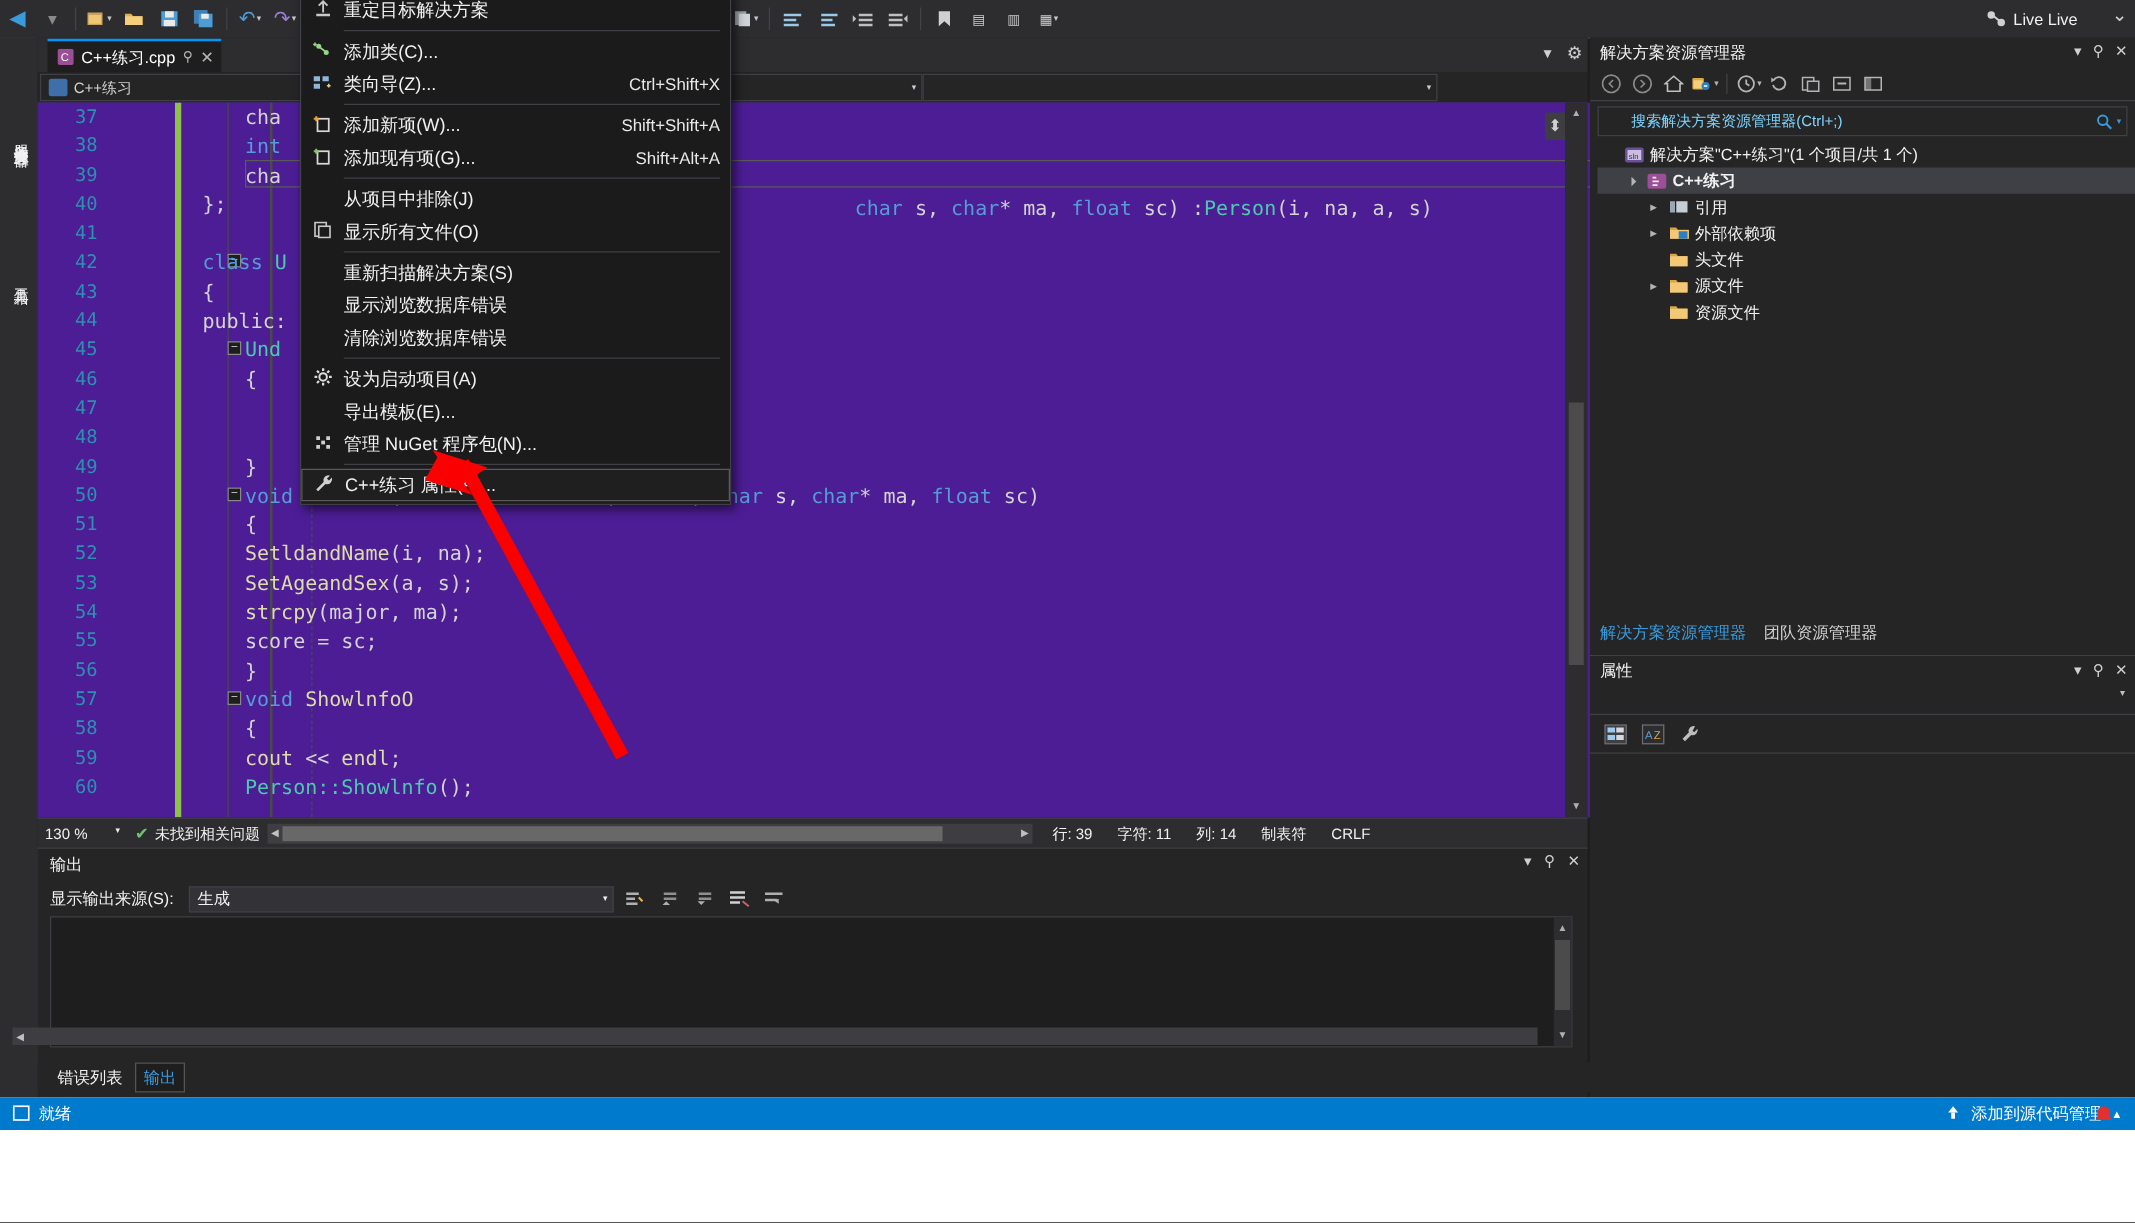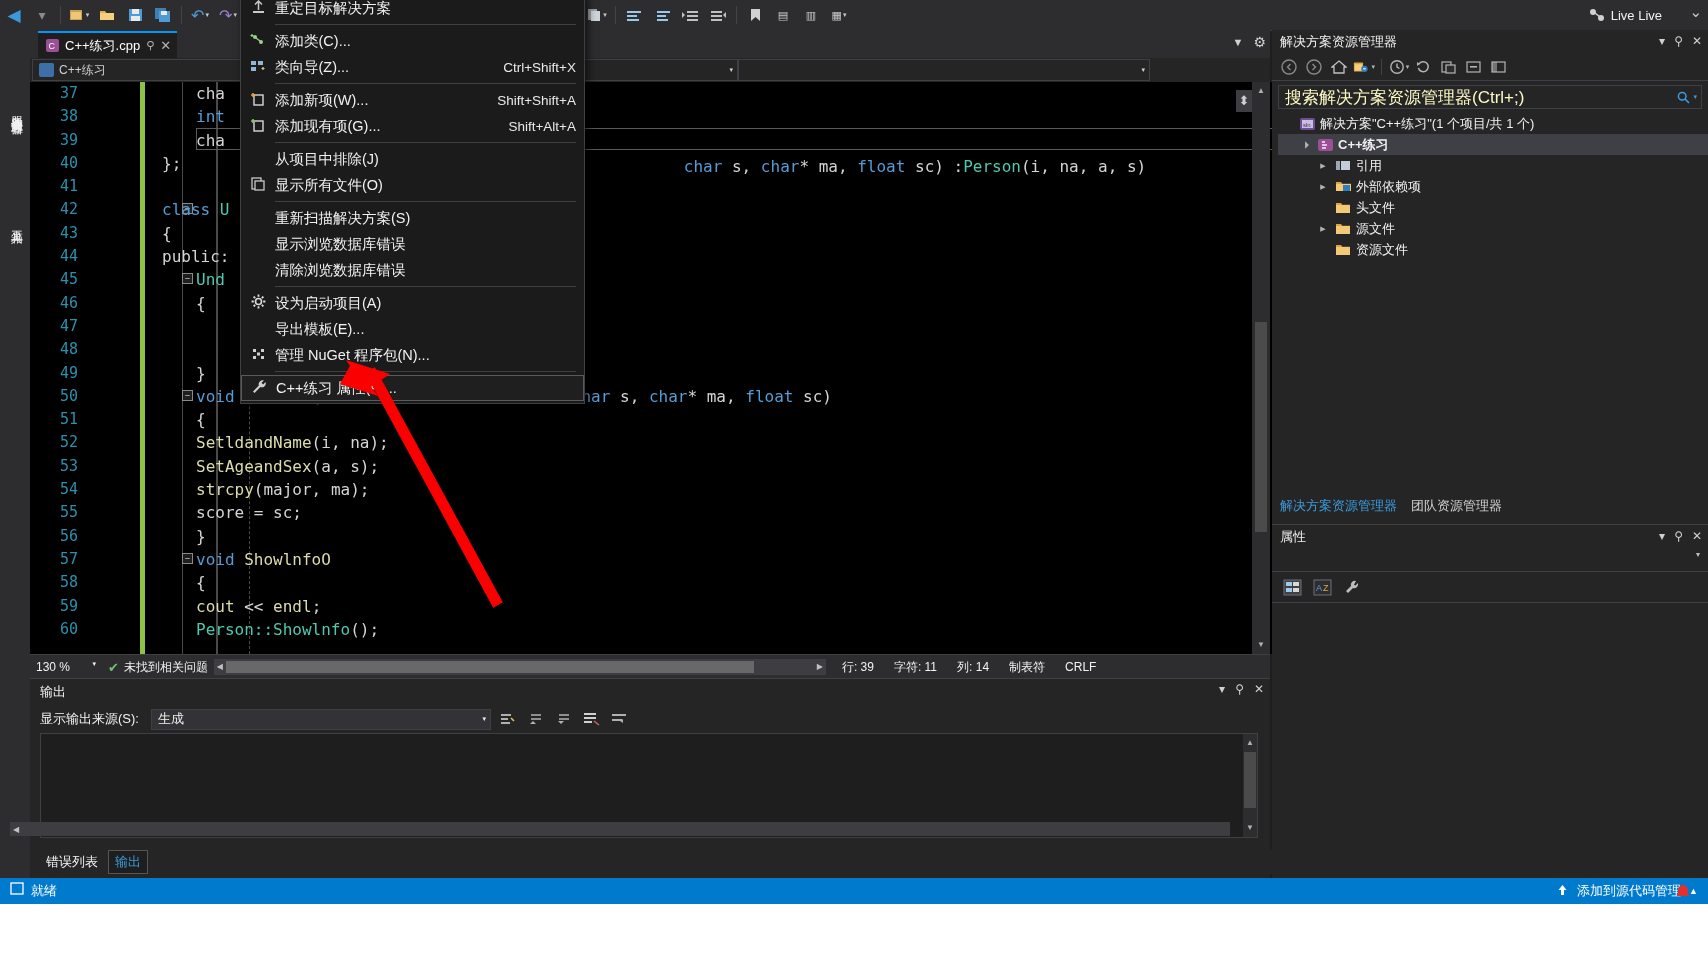--- a/index.html
+++ b/index.html
@@ -66,21 +66,21 @@
     border-bottom:1px solid #3f3f46;display:flex;align-items:center;
   }
   .nav-combo{
     height:22px;background:#252526;border:1px solid #3f3f46;color:#d0d0d0;
     font-size:12px;display:flex;align-items:center;padding:0 4px 0 6px;
     justify-content:space-between;box-sizing:border-box;
   }
   .nav-ico{width:15px;height:14px;background:#3f6fa8;margin-right:5px;border-radius:2px;
     display:inline-block;position:relative;}
   #code-area{
-    left:0;top:52px;width:1369px;height:572px;background:#000000;overflow:hidden;
+    left:0;top:52px;width:1369px;height:572px;background:#4c1d95;overflow:hidden;
     font-family:"DejaVu Sans Mono","Liberation Mono",monospace;font-size:16px;
   }
   .cl{height:23.3px;line-height:23.3px;white-space:pre;position:relative;}
   .lnum{
     position:absolute;left:0;width:48px;text-align:right;color:#2b91af;
     font-size:15px;font-family:"DejaVu Sans Mono",monospace;
   }
   .ctext{position:absolute;left:120px;color:#dcdcdc;}
   .fold{
     position:absolute;left:152px;top:5px;width:11px;height:11px;
@@ -154,21 +154,21 @@
     color:#d0d0d0;font-size:12px;align-items:center;}
   #se-toolbar{height:26px;display:flex;align-items:center;padding-left:6px;gap:3px;
     border-bottom:1px solid #3f3f46;}
   .se-ico{width:22px;height:22px;display:flex;align-items:center;justify-content:center;
     color:#b4b4b4;font-size:13px;position:relative;}
   .se-sep{width:1px;height:16px;background:#434346;margin:0 3px;}
   #se-search{
     margin:4px 6px 2px 6px;height:22px;background:#252526;border:1px solid #3f3f46;
     display:flex;align-items:center;padding:0 4px 0 6px;justify-content:space-between;
   }
-  #se-search span.ph{color:#fef9c3;font-size:17px;}
+  #se-search span.ph{color:#7dd3fc;font-size:12px;margin-left:20px;}
   #se-tree{padding:2px 0 0 6px;font-size:13px;color:#f1f1f1;}
   .trow{height:21px;display:flex;align-items:center;gap:4px;padding-left:2px;}
   .trow.sel{background:#3f3f46;}
   .tw{width:14px;text-align:center;color:#b4b4b4;font-size:8px;}
   .tlabel{font-size:13px;}
   .tbold{font-weight:bold;}
   #se-foot-tabs{position:absolute;left:0;top:465px;width:436px;height:22px;
     display:flex;align-items:center;gap:14px;padding-left:8px;font-size:13px;}
   .ftab{color:#3a9bdc;}
   .ftab.inactive{color:#d0d0d0;}
@@ -192,21 +192,21 @@
   .msep{height:1px;background:#3f3f46;margin:3px 8px 3px 34px;}
   .mi.hover{border:1px solid #5a5a5a;background:#1f1f20;box-sizing:border-box;}
 
   
   #arrow{left:330px;top:360px;pointer-events:none;}
 
   
   #taskbar{left:0;top:878px;width:1708px;height:100px;background:#ffffff;}
   #vs-status{left:0;top:878px;width:1708px;height:26px;background:#007acc;
     display:flex;align-items:center;color:#ffffff;font-size:13px;}
-  .vsb-left{display:flex;align-items:flex-start;gap:7px;padding-left:10px;}
+  .vsb-left{display:flex;align-items:flex-end;gap:7px;padding-left:10px;}
   .vsb-right{margin-left:auto;display:flex;align-items:center;gap:8px;padding-right:10px;}
 </style>
 </head>
 <body>
 
 <div id="toolbar" class="abs">
   <div class="tb-ico" style="color:#3a9bdc;font-size:17px;">◀</div>
   <div class="tb-ico" style="color:#8a8a8a;">▾</div>
   <div class="tb-sep"></div>
   <div class="tb-ico">

